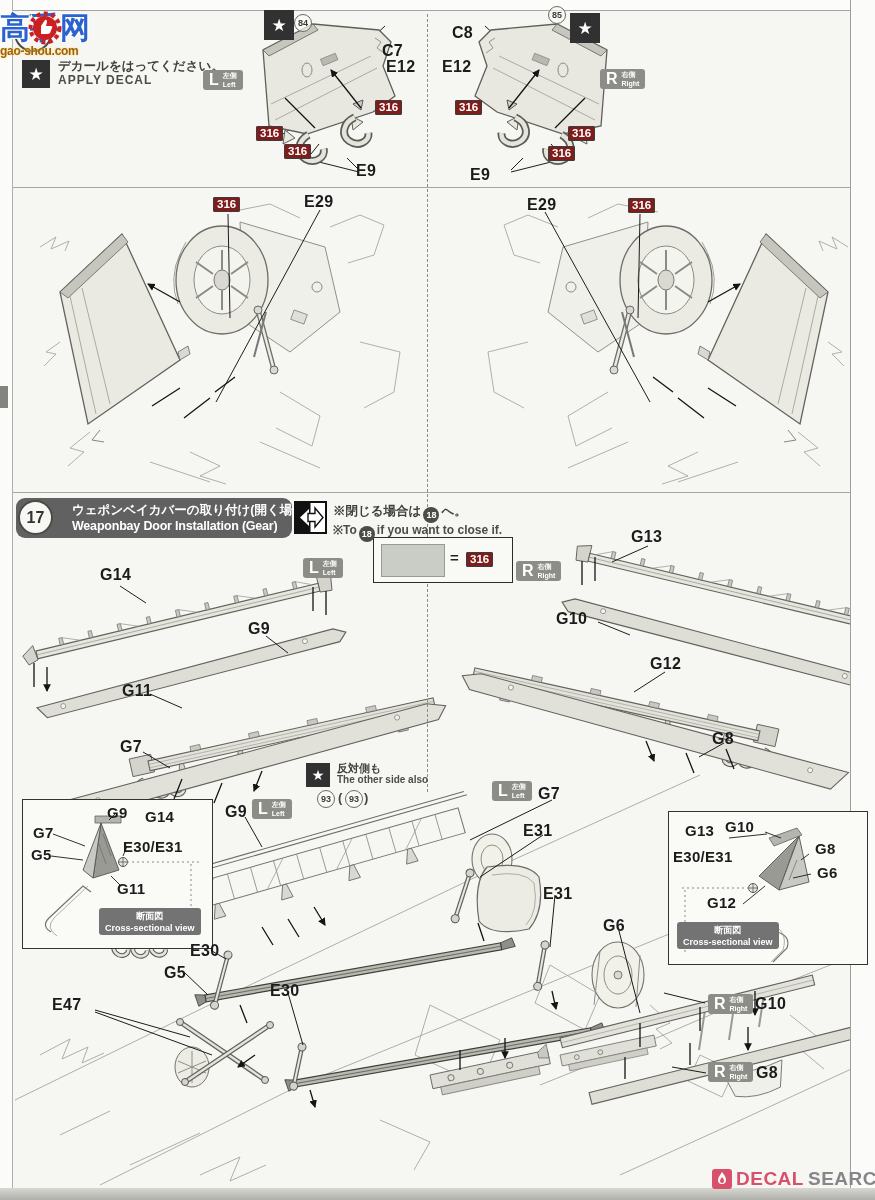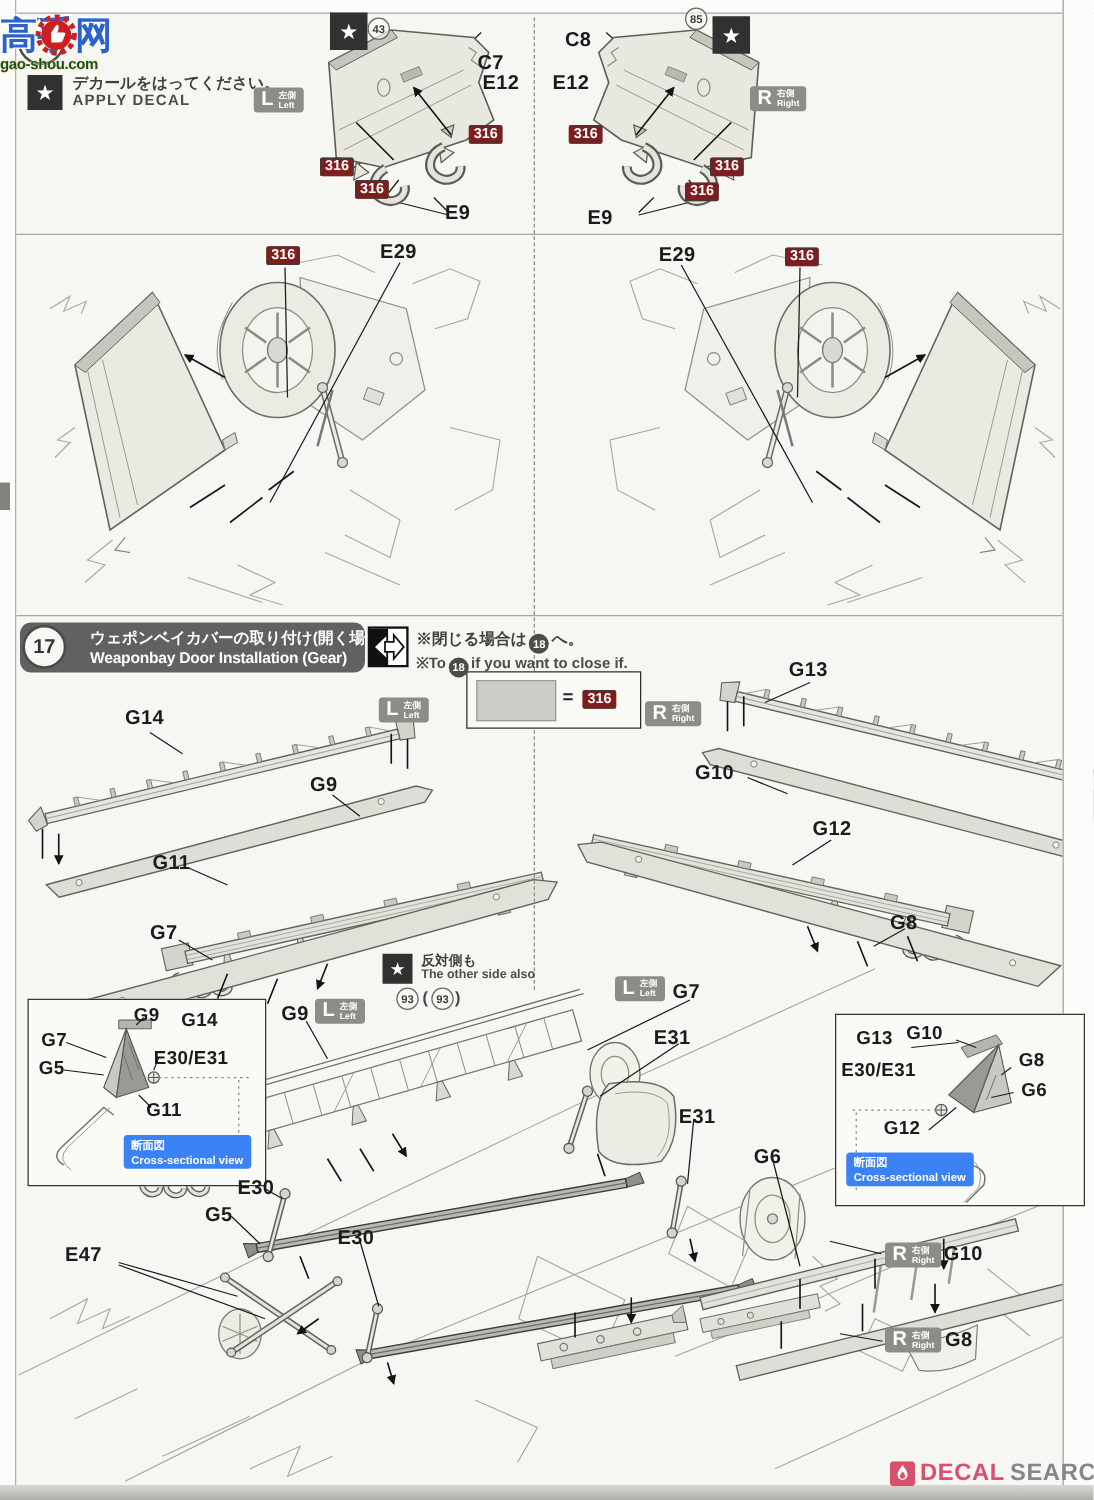--- a/index.html
+++ b/index.html
@@ -38,40 +38,40 @@
   
   .hdr{position:absolute;background:#616161;border-radius:9px;z-index:5;}
   .hdr .jp{position:absolute;font:bold 12.5px "Liberation Sans",sans-serif;color:#fff;white-space:nowrap;}
   .hdr .en{position:absolute;font:bold 12.5px "Liberation Sans",sans-serif;color:#fff;white-space:nowrap;letter-spacing:-.2px;}
   .stepcirc{position:absolute;background:#f7f7f4;border:2.5px solid #4a4a46;border-radius:50%;
       display:flex;align-items:center;justify-content:center;font:bold 16px "Liberation Sans",sans-serif;
       color:#333;box-shadow:0 0 0 2px #f7f7f4 inset;z-index:6;}
   
   .csbox{position:absolute;background:#fafaf7;border:1.5px solid #34342f;z-index:4;}
   .csbox .lbl{font-size:15px;}
-  .csbadge{position:absolute;background:#3b82f6;color:#fff;border-radius:3px;padding:2px 6px;
-      line-height:1.2;z-index:6;}
+  .csbadge{position:absolute;background:#737373;color:#fff;border-radius:3px;padding:2px 6px;
+      line-height:1.2;z-index:6;text-align:center;}
   .csbadge .j{font:bold 9px "Liberation Sans",sans-serif;display:block;}
   .csbadge .e{font:bold 9px "Liberation Sans",sans-serif;display:block;white-space:nowrap;}
   
   .legend{position:absolute;background:#f9f9f6;border:1.5px solid #2c2c29;z-index:5;}
   .legend .sw{position:absolute;left:7px;top:6px;width:62px;height:31px;background:#c9cdc6;border:1px solid #9a9a94;}
   .legend .eq{position:absolute;left:76px;top:11px;font:bold 15px "Liberation Sans",sans-serif;color:#222;}
   .legend .pb{position:static;display:inline-block;}
   .legend .pbwrap{position:absolute;left:92px;top:11px;}
   
   .rule{position:absolute;border-top:1px solid #a7a7a1;z-index:2;}
   .vdash{position:absolute;border-left:1.5px dashed #8c8c86;z-index:2;}
   .edge{position:absolute;z-index:4;}
   
   #wm{position:absolute;left:0px;top:8px;z-index:10;width:120px;}
   #wm .row{display:flex;align-items:center;height:40px;}
   #wm .zh{font:bold 30px "Liberation Sans",sans-serif;color:#2a63cf;
          text-shadow:-1px -1px 0 #fff,1px -1px 0 #fff,-1px 1px 0 #fff,1px 1px 0 #fff;}
-  #wm .site{font:bold 12px "Liberation Sans",sans-serif;color:#14532d;margin-top:-4px;
+  #wm .site{font:bold 12px "Liberation Sans",sans-serif;color:#a16207;margin-top:-4px;
          text-shadow:0 0 2px #ffd76a,0 0 1px #fff;letter-spacing:-.3px;}
   
   #brand{position:absolute;left:712px;top:1168px;z-index:6;display:flex;align-items:center;gap:4px;}
   #brand .hob{font:bold 19px "Liberation Sans",sans-serif;color:#d9506c;letter-spacing:.5px;}
   #brand .sea{font:bold 19px "Liberation Sans",sans-serif;color:#85868a;letter-spacing:.5px;font-weight:600;}
   
   #swapicon{position:absolute;left:294px;top:501px;width:33px;height:33px;z-index:6;}
 </style>
 </head>
 <body>
@@ -369,21 +369,21 @@
   <div class="lr" style="left:203px;top:70px;">
     <b>L</b>
     <span class="c">
         <i>左側</i>
         <i>Left</i>
       </span>
   </div>
   <div class="st" style="left:264px;top:10px;width:30px;height:30px;">
       <span>★</span>
     </div>
-  <div class="ci" style="left:294px;top:14px;">43</div>
+  <div class="ci" style="left:294px;top:14px;">84</div>
   <div class="lbl" style="left:382px;top:6px;margin-top:36px;">C7</div>
   <div class="lbl" style="left:386px;top:58px;">E12</div>
   <div class="pb" style="left:375px;top:100px;">316</div>
   <div class="pb" style="left:256px;top:126px;">316</div>
   <div class="pb" style="left:284px;top:144px;">316</div>
   <div class="lbl" style="left:356px;top:162px;">E9</div>
 
   <div class="lbl" style="left:452px;top:24px;">C8</div>
   <div class="ci" style="left:548px;top:6px;">85</div>
   <div class="st" style="left:570px;top:13px;width:30px;height:30px;">

